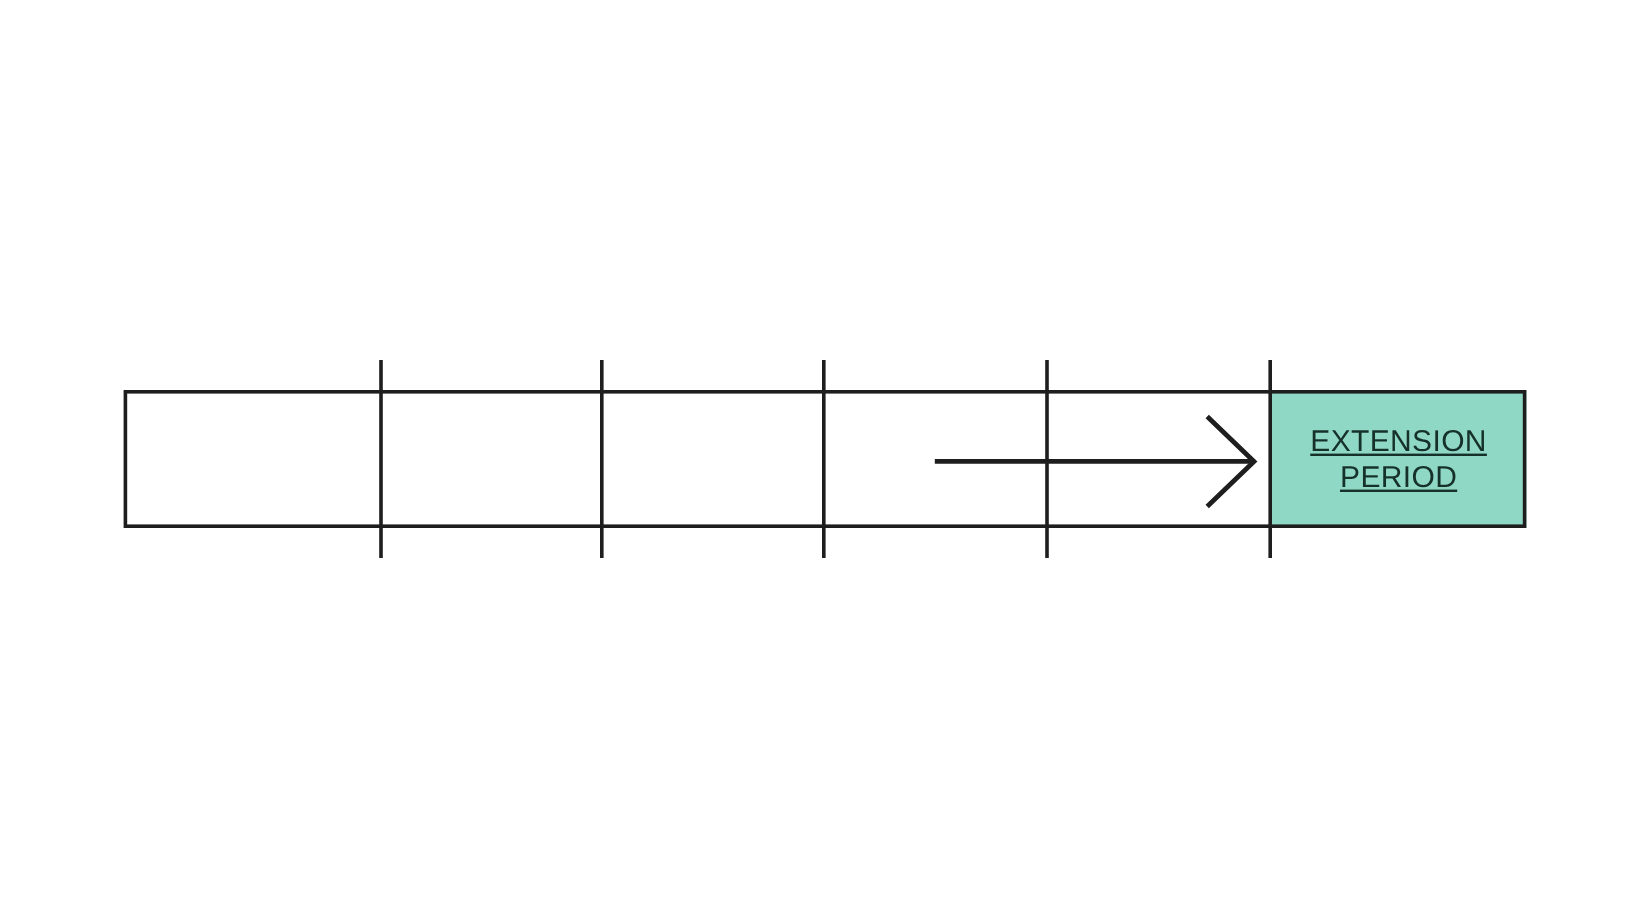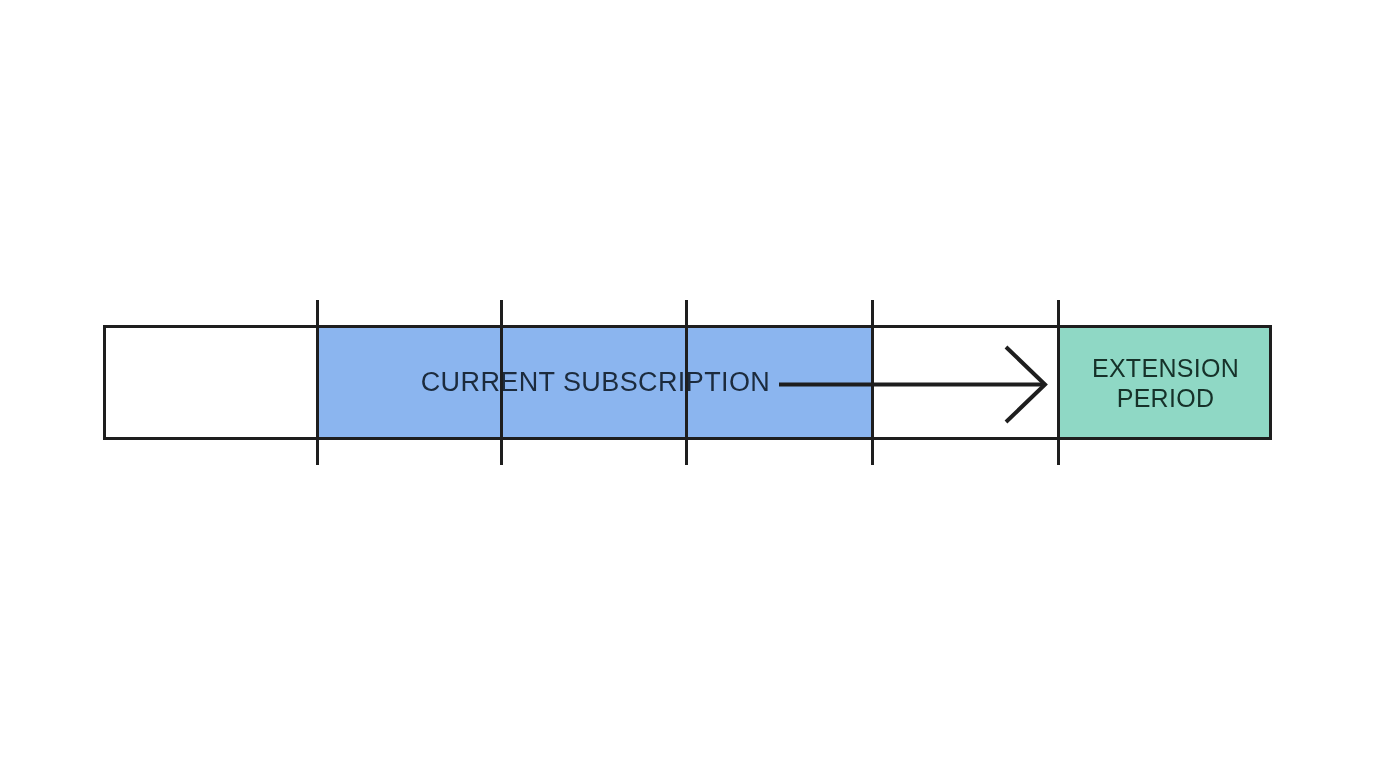--- a/index.html
+++ b/index.html
@@ -50,20 +50,21 @@
     letter-spacing: 0.4px;
     white-space: nowrap;
   }
   .segment-extension .label {
     color: var(--color-extension_text);
     font-size: 25px;
     line-height: 30px;
     letter-spacing: 0.3px;
     text-align: center;
     width: 170px; 
+    text-decoration: underline;
   }
   
   .bar-outline {
     position: absolute;
     left: 103px;
     top: 325px;
     width: 1169px;
     height: 115px;
     border: 3px solid var(--color-outline);
     background: transparent;
@@ -93,23 +94,20 @@
     height: 90px;
     z-index: 4;
     pointer-events: none;
   }
 </style>
 </head>
 <body>
 
 <div class="canvas">
 
-  <div class="segment segment-current">
-    <span class="label">CURRENT SUBSCRIPTION</span>
-  </div>
 
   <div class="segment segment-extension">
     <span class="label">EXTENSION PERIOD</span>
   </div>
 
   <div class="tick tick-1"></div>
   <div class="tick tick-2"></div>
   <div class="tick tick-3"></div>
   <div class="tick tick-4"></div>
   <div class="tick tick-5"></div>

